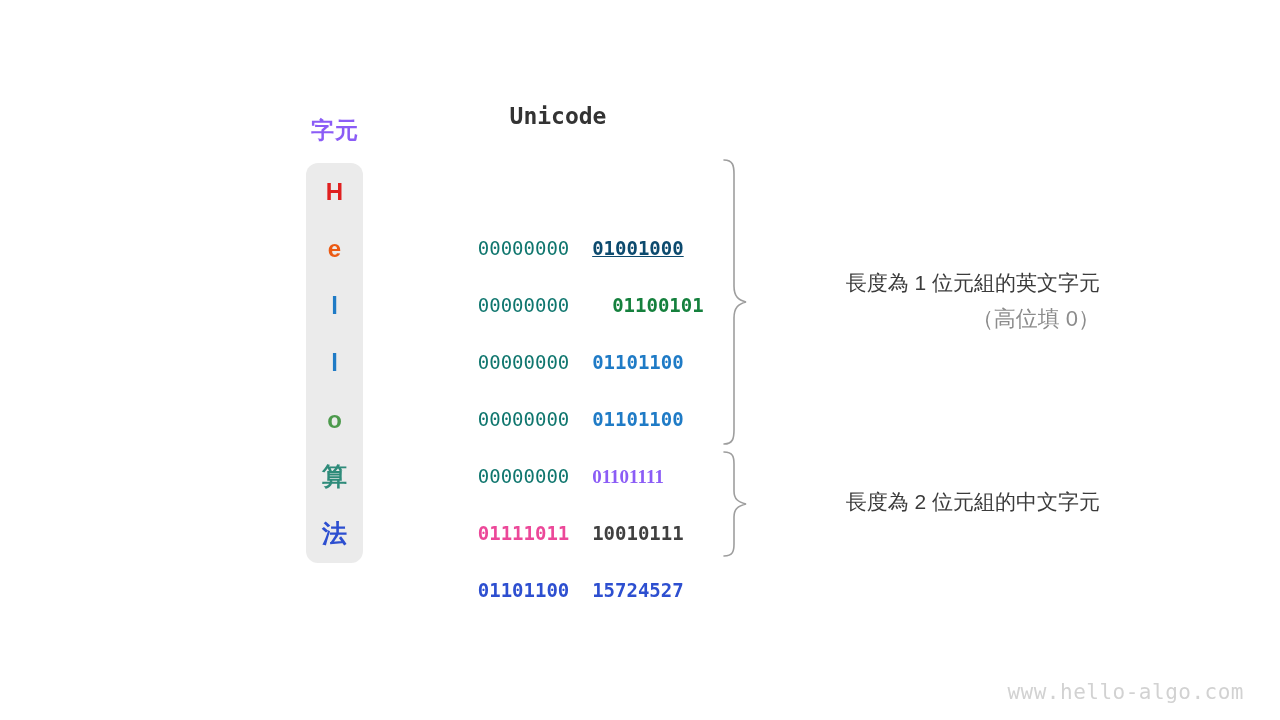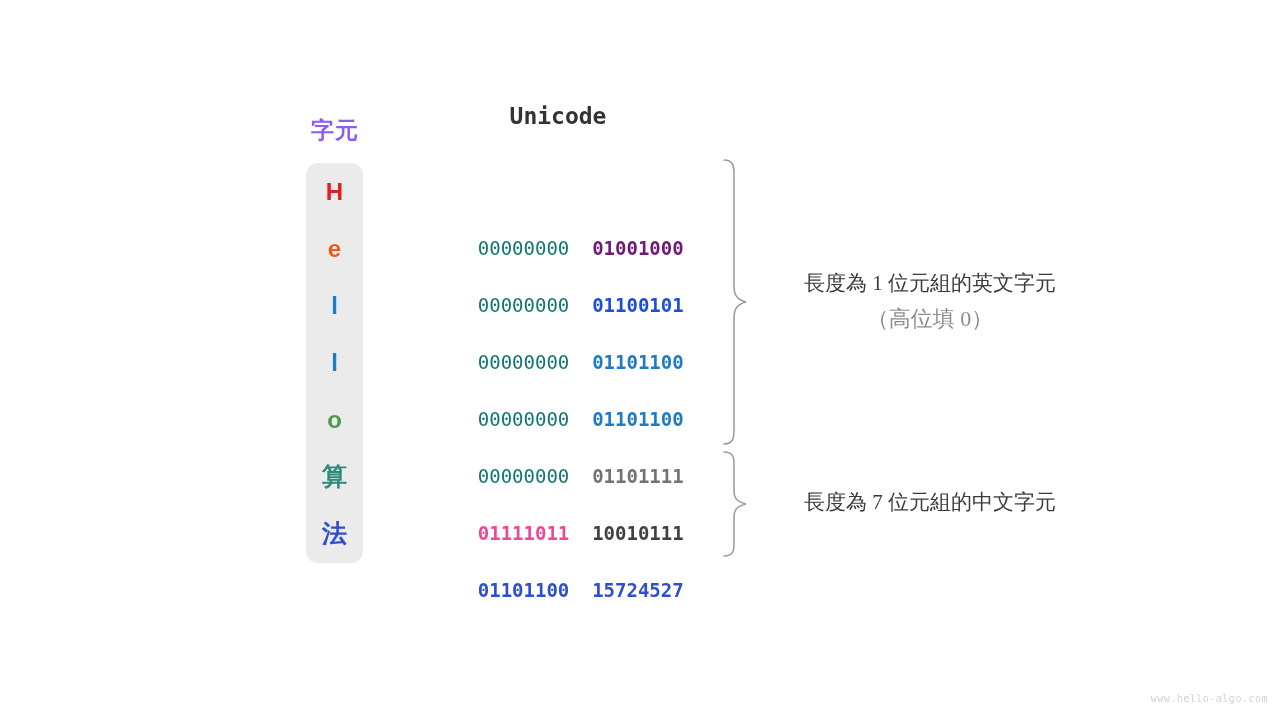--- a/index.html
+++ b/index.html
@@ -100,86 +100,85 @@
     pointer-events: none;
   }
   .brace svg {
     display: block;
     overflow: visible;
   }
 
   
   .annot {
     position: absolute;
-    text-align: center;
+    text-align: right;
     white-space: nowrap;
-    font-family: Liberation Serif, serif;
   }
   .annot-line1 {
     font-size: 21px;
     color: #3b3b3b;
     line-height: 36px;
   }
   .annot-line2 {
     font-size: 22px;
     color: #8c8c8c;
     line-height: 36px;
   }
 
   
   .watermark {
     position: absolute;
-    right: 12px;
+    right: 36px;
     bottom: 16px;
     font-family: "DejaVu Sans Mono", "Liberation Mono", monospace;
-    font-size: 10px;
+    font-size: 21px;
     color: #d2d2d2;
     letter-spacing: 0.5px;
   }
 </style>
 </head>
 <body>
 
 <div class="hdr-char">字元</div>
 <div class="hdr-unicode">Unicode</div>
 
 <div class="char-column"></div>
 
 <div class="row" style="top:163px;">
   <div class="row-char" style="color:#E02020;">H</div>
   <div class="row-bits">
-    <span class="bits-hi">00000000</span><span>&nbsp;&nbsp;</span><span class="bits-lo" style="color:#701a75;">01001000</span>
+    <span class="bits-hi">00000000</span><span>&nbsp;&nbsp;</span><span class="bits-lo" style="color:#0c4a6e;text-decoration:underline;">01001000</span>
   </div>
 </div>
 
 <div class="row" style="top:220px;">
   <div class="row-char" style="color:#EC5A13;">e</div>
   <div class="row-bits">
-    <span class="bits-hi">00000000</span><span>&nbsp;&nbsp;</span><span class="bits-lo" style="color:#1d4ed8;">01100101</span>
+    <span class="bits-hi">00000000</span><span>&nbsp;&nbsp;</span><span class="bits-lo" style="color:#15803d;margin-left:20px;">01100101</span>
   </div>
 </div>
 
 <div class="row" style="top:277px;">
   <div class="row-char" style="color:#1F7BC6;">l</div>
   <div class="row-bits">
     <span class="bits-hi">00000000</span><span>&nbsp;&nbsp;</span><span class="bits-lo" style="color:#1F7BC6;">01101100</span>
   </div>
 </div>
 
 <div class="row" style="top:334px;">
   <div class="row-char" style="color:#1F7BC6;">l</div>
   <div class="row-bits">
     <span class="bits-hi">00000000</span><span>&nbsp;&nbsp;</span><span class="bits-lo" style="color:#1F7BC6;">01101100</span>
   </div>
 </div>
 
 <div class="row" style="top:391px;">
   <div class="row-char" style="color:#4C9A4C;">o</div>
   <div class="row-bits">
-    <span class="bits-hi">00000000</span><span>&nbsp;&nbsp;</span><span class="bits-lo" style="color:#737373;">01101111</span>
+    <span class="bits-hi">00000000</span><span>&nbsp;&nbsp;</span><span class="bits-lo" style="color:#8b5cf6;font-family:Liberation Serif, serif;">01101111</span>
   </div>
 </div>
 
 <div class="row" style="top:448px;">
   <div class="row-char cjk" style="color:#2E8B7A;">算</div>
   <div class="row-bits">
     <span class="bits-hi strong" style="color:#ec4899;">01111011</span><span>&nbsp;&nbsp;</span><span class="bits-lo" style="color:#404040;">10010111</span>
   </div>
 </div>
 
@@ -201,16 +200,16 @@
     <path d="M2 2 C11 2 12 7 12 14 L12 41 C12 49 16 52 24 54 C16 56 12 59 12 67 L12 94 C12 101 11 106 2 106" stroke="#9e9e9e" stroke-width="1.6" stroke-linecap="round" fill="none"></path>
   </svg>
 </div>
 
 <div class="annot" style="left:760px; top:265px; width:340px;">
   <div class="annot-line1">長度為 1 位元組的英文字元</div>
   <div class="annot-line2">（高位填 0）</div>
 </div>
 
 <div class="annot" style="left:760px; top:484px; width:340px;">
-  <div class="annot-line1">長度為 7 位元組的中文字元</div>
+  <div class="annot-line1">長度為 2 位元組的中文字元</div>
 </div>
 
 <div class="watermark">www.hello-algo.com</div>
 
 </body></html>

